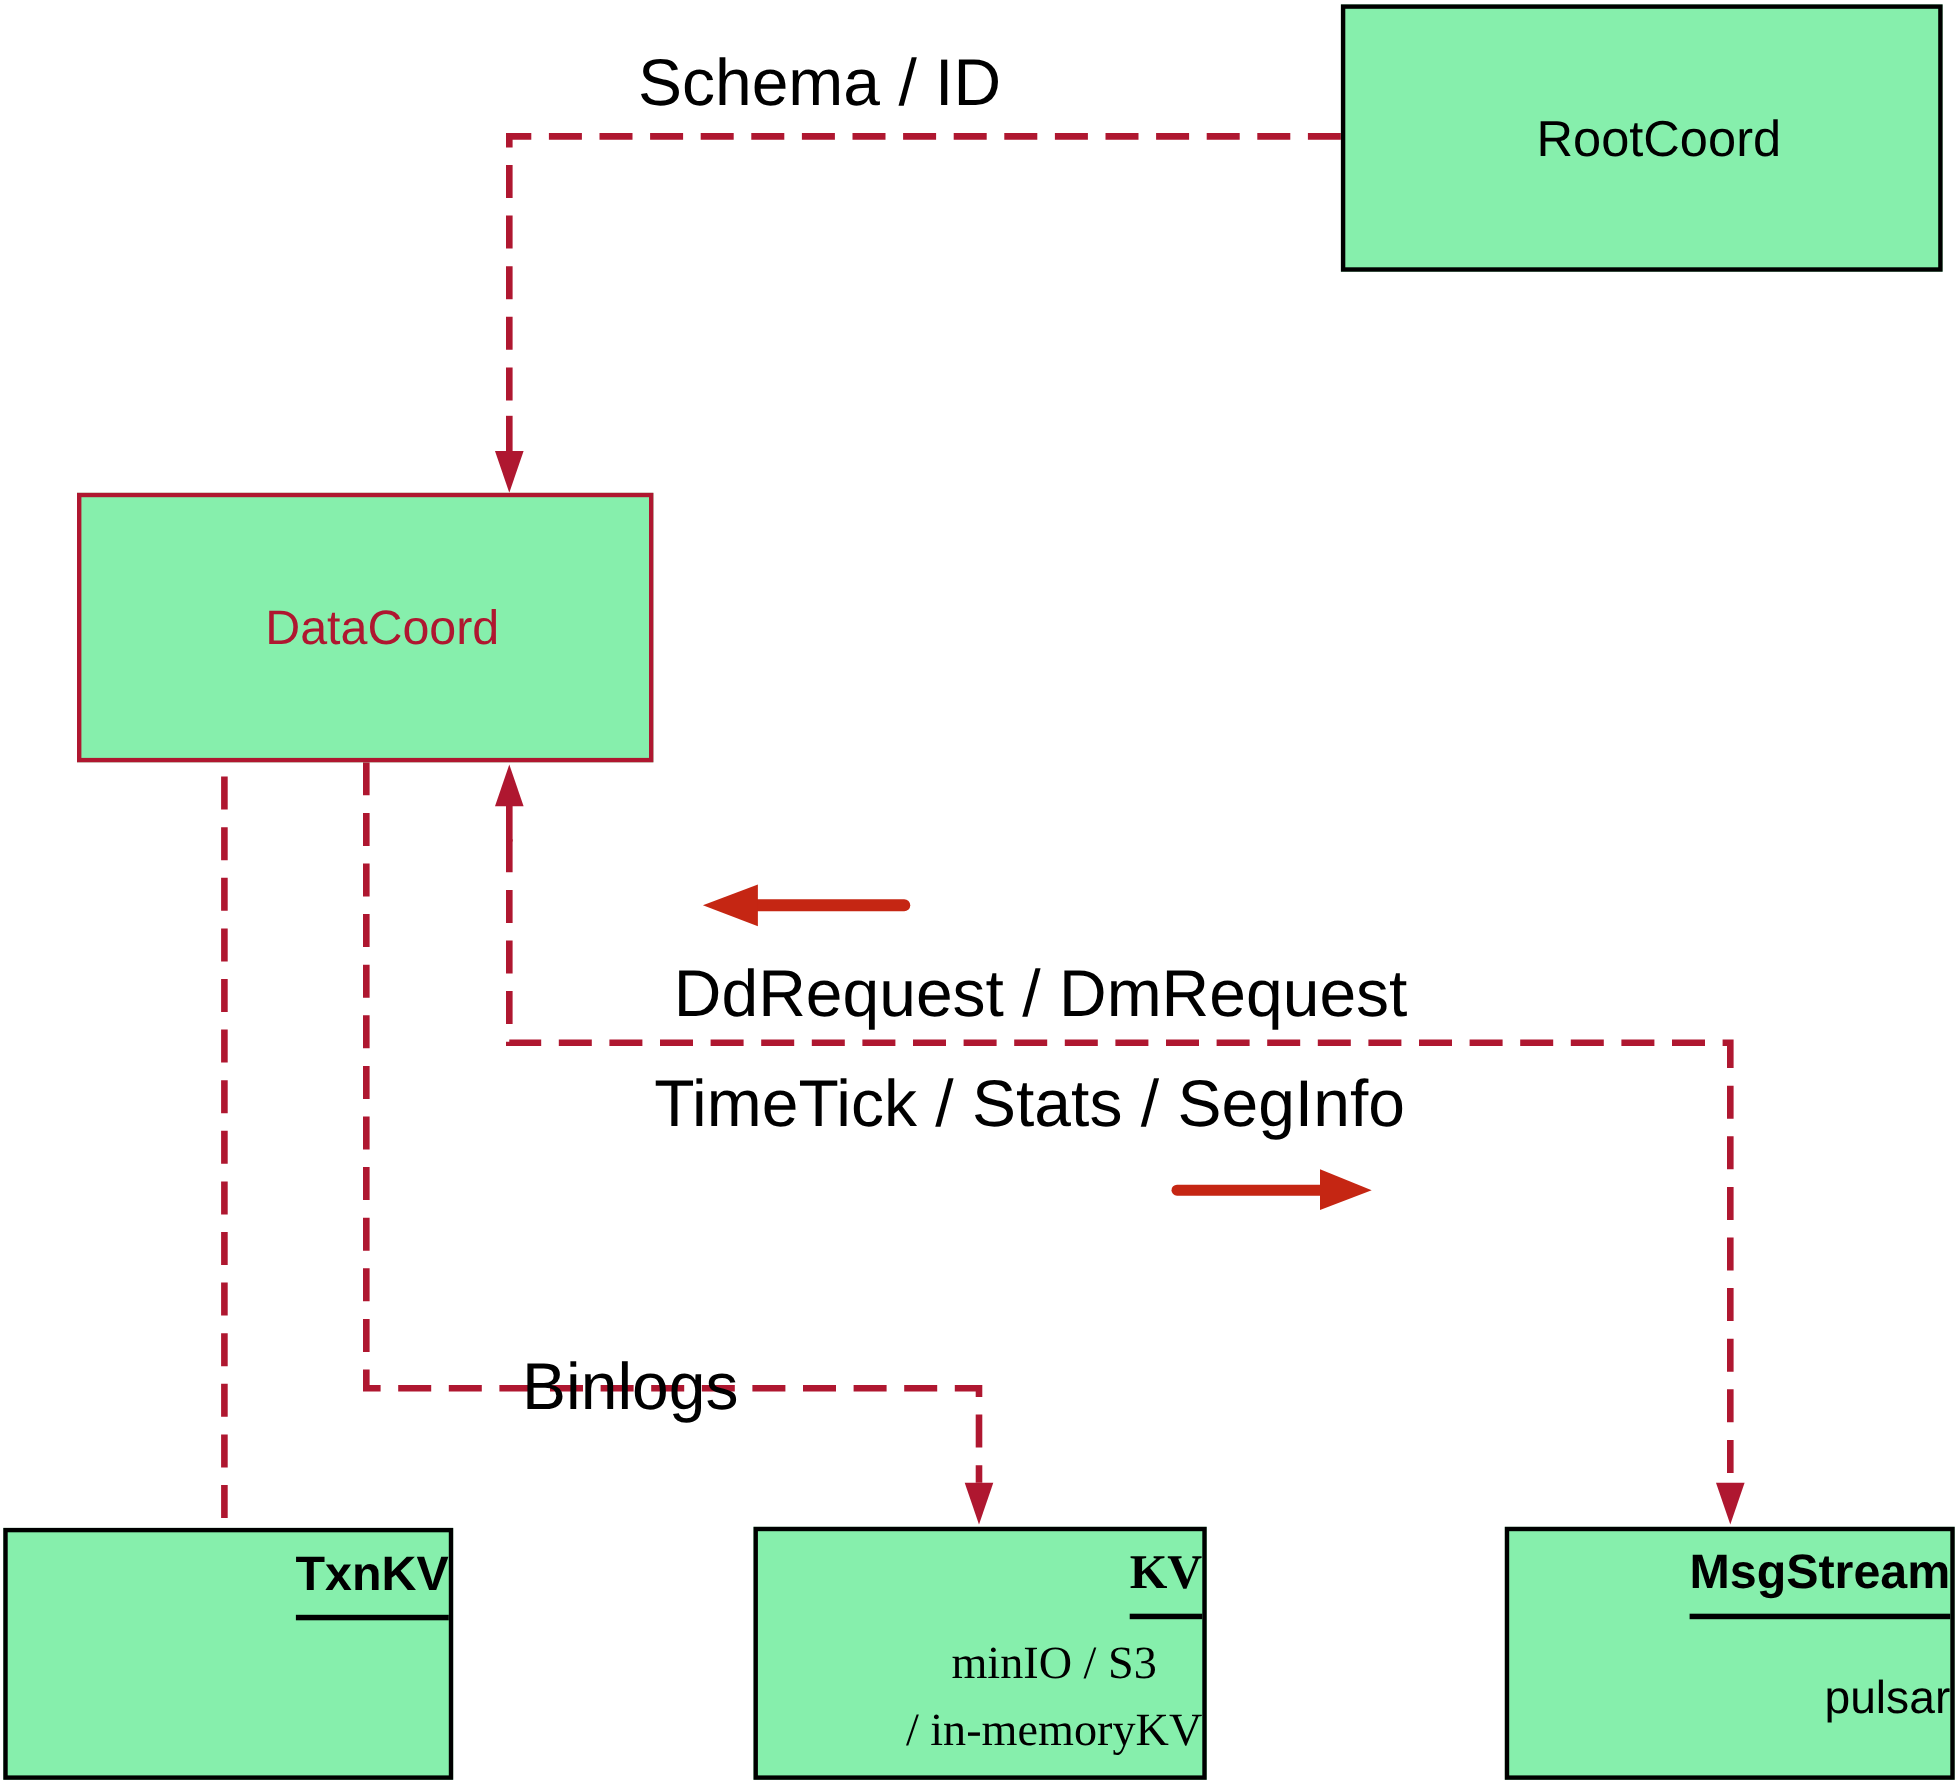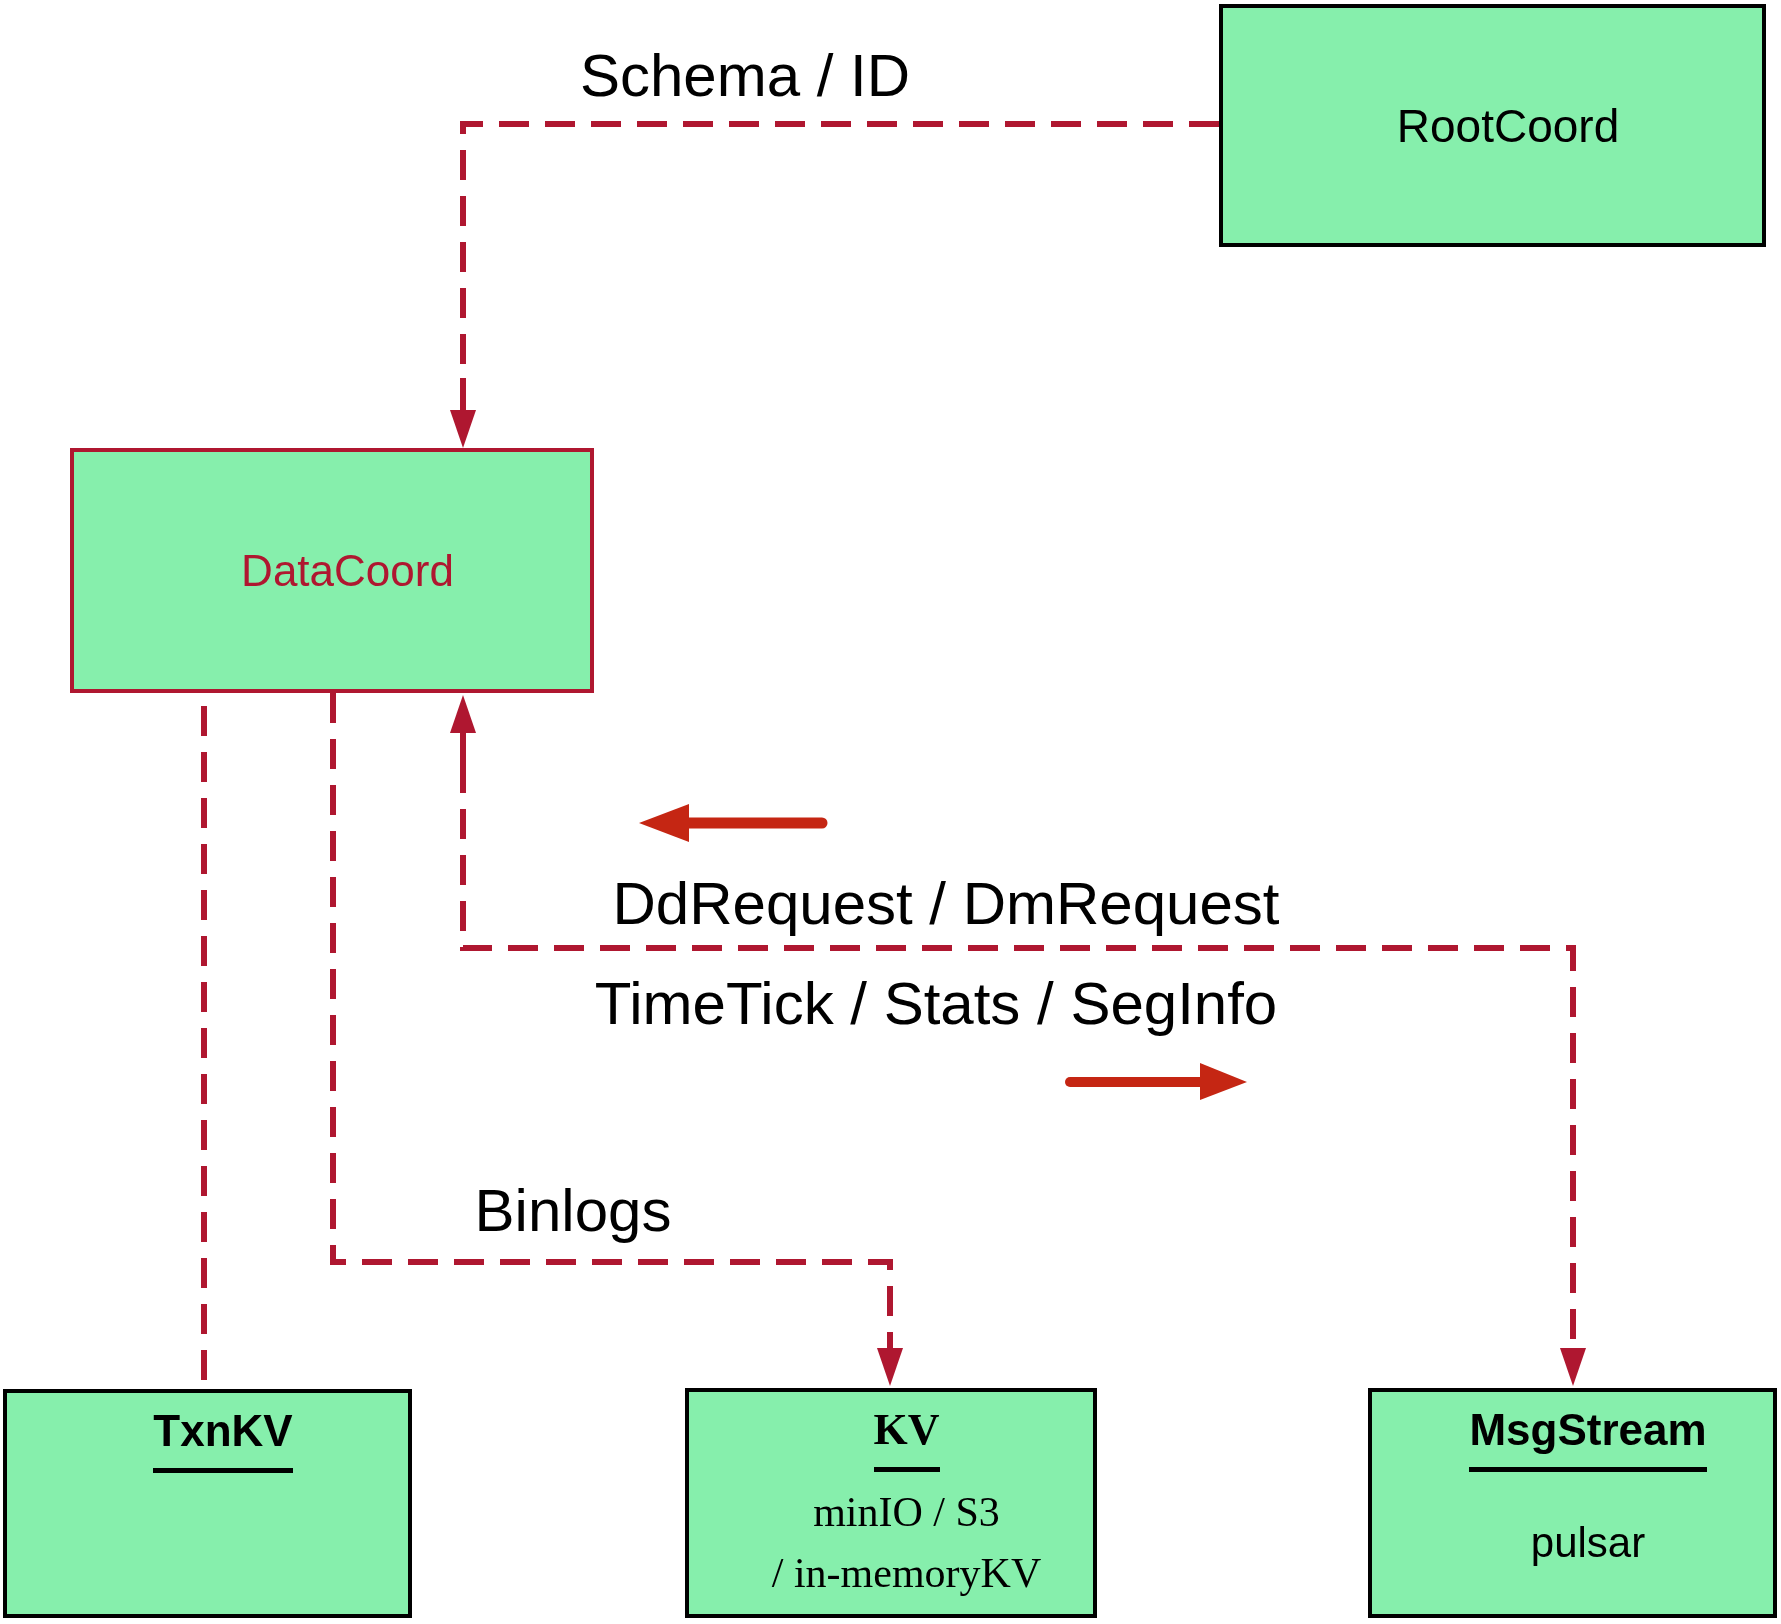--- a/index.html
+++ b/index.html
@@ -36,21 +36,21 @@
     color: #000000;
   }
   .node-accent {
     border: 4px solid #AF1730;
     font-size: 44px;
     color: #AF1730;
   }
   .node-table {
     border: 4px solid #000000;
     flex-direction: column;
-    align-items: center;
+    align-items: flex-end;
     justify-content: flex-start;
   }
   .node-table .tbl-header {
     height: 75px;
     border-bottom: 5px solid #000000;
     display: flex;
     align-items: center;
     justify-content: center;
     font-weight: bold;
     font-size: 44px;
@@ -132,15 +132,15 @@
       <div>pulsar</div>
     </div>
   </div>
 
   <div class="edge-label" style="left:745px; top:75px;">Schema / ID</div>
 
   <div class="edge-label" style="left:946px; top:903px;">DdRequest / DmRequest</div>
 
   <div class="edge-label" style="left:936px; top:1003px;">TimeTick / Stats / SegInfo</div>
 
-  <div class="edge-label" style="left:573px; top:1210px;">Binlogs</div>
+  <div class="edge-label" style="left:573px; top:1260px;">Binlogs</div>
 
 </div>
 
 </body></html>

